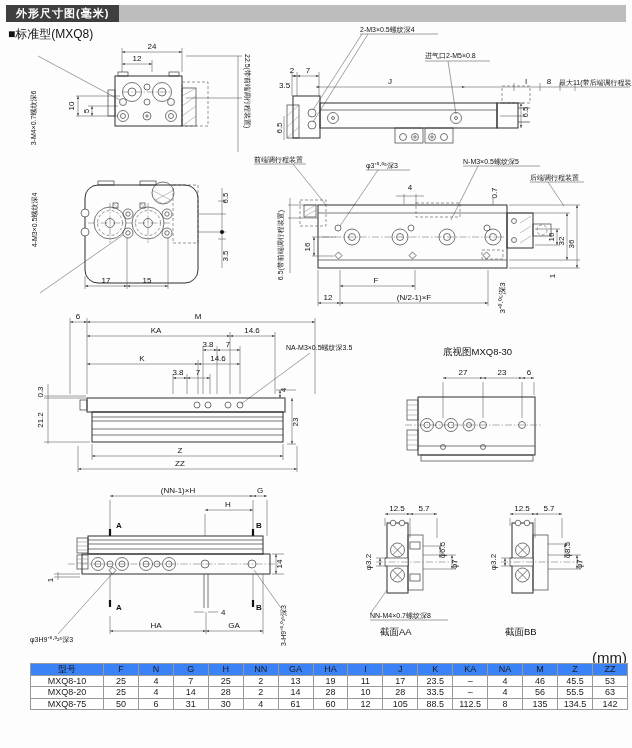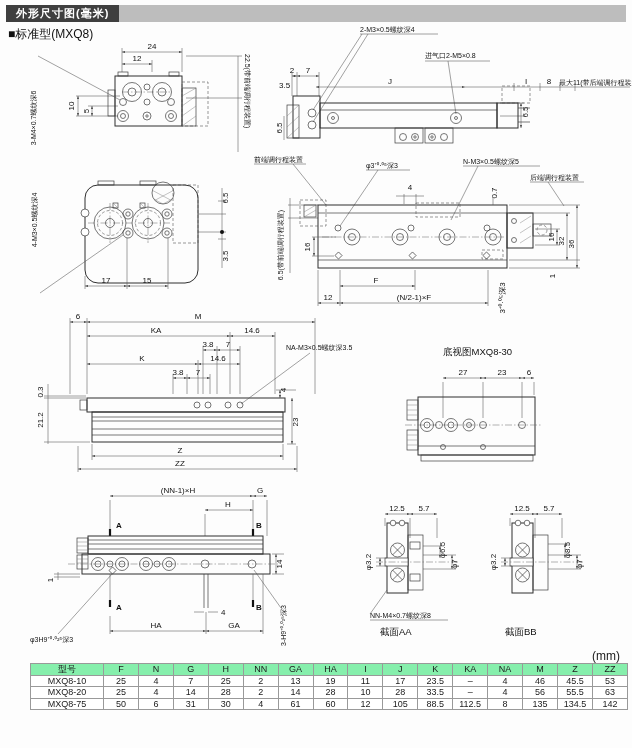--- a/index.html
+++ b/index.html
@@ -2,36 +2,36 @@
 <html><head>
 <meta charset="utf-8">
 <style>
   html,body{margin:0;padding:0;background:#fff}
   body{width:632px;height:748px;font-family:"Liberation Sans",sans-serif;color:#1a1a1a;position:relative}
   .page{position:relative;width:632px;height:748px;background:#fdfdfd;overflow:hidden}
   .titlestrip{position:absolute;left:6px;top:5px;width:620px;height:17px;background:#bdbdbd}
   .titlebox{position:absolute;left:0;top:0;height:17px;background:#3f3f3f;color:#fff;
             font-size:11px;font-weight:bold;line-height:17px;padding:0 10px;letter-spacing:1px}
   .subtitle{position:absolute;left:8px;top:26px;font-size:12px;color:#111}
-  .unit{position:absolute;left:592px;top:649px;font-size:12px;color:#222}
+  .unit{position:absolute;left:592px;top:649px;font-size:15px;color:#222}
   svg{position:absolute;overflow:visible}
   svg text{font-family:"Liberation Sans",sans-serif;font-size:8px;fill:#111}
   text.cjk{font-size:7px}
   text.tt{font-size:9.5px}
   .b{stroke:#2f2f2f;stroke-width:1;fill:none}
   .m{stroke:#3c3c3c;stroke-width:.7;fill:none}
   .d{stroke:#555;stroke-width:.55;fill:none}
   .dsh{stroke:#555;stroke-width:.6;fill:none;stroke-dasharray:3 2}
   .cl{stroke:#666;stroke-width:.5;fill:none;stroke-dasharray:7 2 1.5 2}
   .h{stroke:#7a7a7a;stroke-width:.45;fill:none}
   .thk{stroke:#111;stroke-width:2.2;fill:none}
   .fw{fill:#fff}
   table.dims{position:absolute;left:30px;top:663px;width:598px;border-collapse:collapse;
              table-layout:fixed;border:1.4px solid #444;background:#fff}
-  table.dims th{background:#86efac;font-weight:normal}
+  table.dims th{background:#3b82f6;font-weight:normal}
   table.dims th,table.dims td{border:1px solid #999;font-size:9px;height:10.6px;
              line-height:10.6px;text-align:center;padding:0;overflow:hidden;white-space:nowrap}
   table.dims th:first-child,table.dims td:first-child{width:72px}
 </style>
 </head>
 <body>
 
 <div class="page">
 
   <div class="titlestrip">

